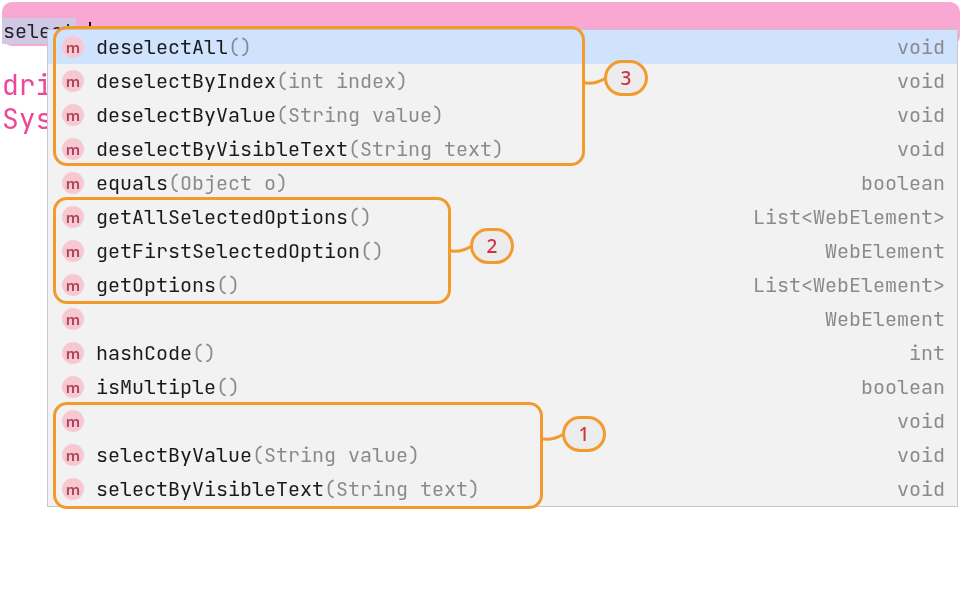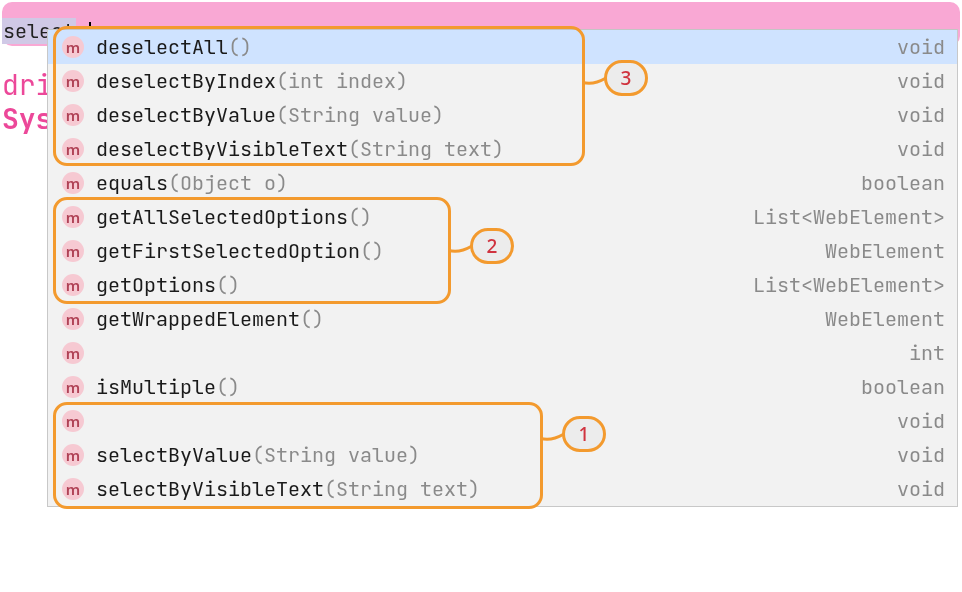--- a/index.html
+++ b/index.html
@@ -106,21 +106,21 @@
   .tail svg { display:block; }
 </style>
 </head>
 <body>
 
 <div class="editor-line">
   <span class="sel">select</span><span>.</span><span class="cursor"></span>
 </div>
 
 <div class="bgword" style="top:66px; left:2px;">dri</div>
-<div class="bgword" style="top:100px; left:2px;font-weight:bold;">Sys</div>
+<div class="bgword" style="top:100px; left:2px;">Sys</div>
 
 <div class="popup">
   <div class="row selected">
     <span class="icon">m</span>
     <span><span class="mname">deselectAll</span><span class="mparams">()</span></span>
     <span class="rettype">void</span>
   </div>
   <div class="row">
     <span class="icon">m</span>
     <span><span class="mname">deselectByIndex</span><span class="mparams">(int index)</span></span>
@@ -151,25 +151,25 @@
     <span><span class="mname">getFirstSelectedOption</span><span class="mparams">()</span></span>
     <span class="rettype">WebElement</span>
   </div>
   <div class="row">
     <span class="icon">m</span>
     <span><span class="mname">getOptions</span><span class="mparams">()</span></span>
     <span class="rettype">List&lt;WebElement&gt;</span>
   </div>
   <div class="row">
     <span class="icon">m</span>
-    <span><span class="mname">getWrappedElement</span><span class="mparams">()</span></span>
     <span class="rettype">WebElement</span>
   </div>
   <div class="row">
     <span class="icon">m</span>
+    <span><span class="mname">hashCode</span><span class="mparams">()</span></span>
     <span class="rettype">int</span>
   </div>
   <div class="row">
     <span class="icon">m</span>
     <span><span class="mname">isMultiple</span><span class="mparams">()</span></span>
     <span class="rettype">boolean</span>
   </div>
   <div class="row">
     <span class="icon">m</span>
     <span class="rettype">void</span>

